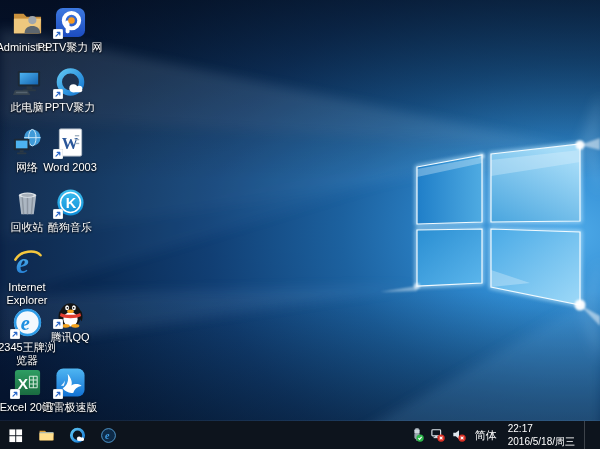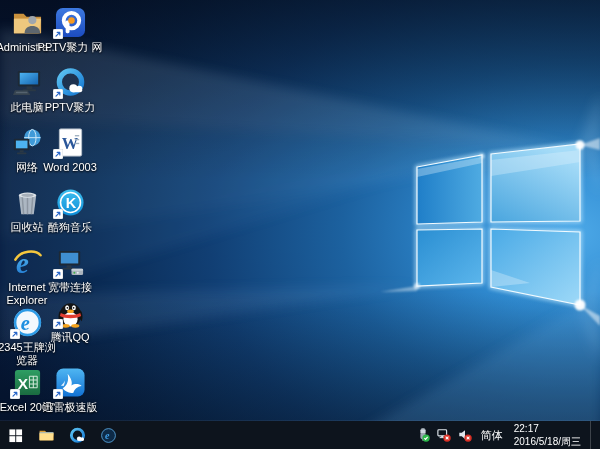--- a/index.html
+++ b/index.html
@@ -17,21 +17,21 @@
             text-shadow:0 1px 2px rgba(0,0,0,.9),0 0 3px rgba(0,0,0,.65);}
   
   .taskbar{position:absolute;left:0;bottom:0;width:600px;height:28px;background:#0d141d;
            display:flex;align-items:center;z-index:10;box-shadow:0 -1px 0 rgba(255,255,255,.06);}
   .tb-buttons{display:flex;align-items:center;height:100%;}
   .tb-btn{width:31px;height:28px;display:flex;align-items:center;justify-content:center;
           background:transparent;border:none;padding:0;cursor:pointer;}
   .tb-btn svg{width:17px;height:17px;display:block;}
   .tb-btn.start svg{width:15px;height:15px;}
   .tb-spacer{flex:1;}
-  .tray{display:flex;align-items:center;height:100%;gap:7px;padding-right:5px;}
+  .tray{display:flex;align-items:center;height:100%;gap:7px;padding-right:11px;}
   .tray-icon{width:14px;height:14px;cursor:pointer;}
   .tray-icon svg{width:14px;height:14px;display:block;}
   .ime{color:#fff;font-size:11px;cursor:pointer;padding:0 2px;}
   .clock{color:#fff;font-size:10px;line-height:1.3;cursor:pointer;padding:0 2px;}
   .show-desktop{width:4px;height:100%;border-left:1px solid rgba(255,255,255,.2);cursor:pointer;}
 </style>
 </head>
 <body>
 
 <div class="screen">
@@ -302,43 +302,20 @@
             </defs>
             <text x="4" y="27" font-size="30" font-style="italic" font-weight="bold" fill="url(#gie)" font-family="Liberation Serif,serif">e</text>
             <path d="M3.5 13 C9 3.5 24 2.5 29.5 8.5" fill="none" stroke="#f6c73d" stroke-width="2.6" stroke-linecap="round"></path>
           </svg>
         </div>
         <div class="di-label">
           <div>Internet</div>
           <div>Explorer</div>
         </div>
       </div>
-      <div class="desktop-icon" style="left: 28px; top: 247px;">
-        <div class="di-iconbox">
-          <svg viewBox="0 0 32 32">
-            <rect x="4" y="4" width="22" height="15" rx="1.5" fill="#1d2935"></rect>
-            <rect x="6" y="6" width="18" height="11" fill="#3f8fd0"></rect>
-            <rect x="12" y="19" width="5" height="2.5" fill="#2a3845"></rect>
-            <rect x="8" y="21.5" width="13" height="1.8" fill="#2a3845"></rect>
-            <rect x="17" y="22.5" width="12" height="6.5" rx="1.5" fill="#aab4bd"></rect>
-            <rect x="17" y="22.5" width="12" height="2" rx="1" fill="#c8d1d8"></rect>
-            <circle cx="20" cy="26.5" r="1" fill="#3fae49"></circle>
-            <circle cx="23.5" cy="26.5" r="1" fill="#e8eef2"></circle>
-          </svg>
-          <span class="shortcut-badge">
-            <svg viewBox="0 0 10 10">
-              <rect width="10" height="10" rx="1.5" fill="#fff" stroke="#b0b8c0" stroke-width="0.5"></rect>
-              <path d="M3 7.2L6.8 3.4M6.8 3.4H4.2M6.8 3.4v2.6" stroke="#2866c8" stroke-width="1.2" fill="none" stroke-linecap="round"></path>
-            </svg>
-          </span>
-        </div>
-        <div class="di-label">
-          <div>宽带连接</div>
-        </div>
-      </div>
       <div class="desktop-icon" style="left: -15px; top: 307px;">
         <div class="di-iconbox">
           <svg viewBox="0 0 32 32">
             <circle cx="16" cy="16" r="14" fill="#f2f8fd"></circle>
             <circle cx="16" cy="16" r="12.8" fill="none" stroke="#2e9be6" stroke-width="2.6"></circle>
             <text x="9" y="24" font-size="21" font-weight="bold" font-style="italic" fill="#1e8fe0" font-family="Liberation Serif,serif">e</text>
           </svg>
           <span class="shortcut-badge">
             <svg viewBox="0 0 10 10">
               <rect width="10" height="10" rx="1.5" fill="#fff" stroke="#b0b8c0" stroke-width="0.5"></rect>

